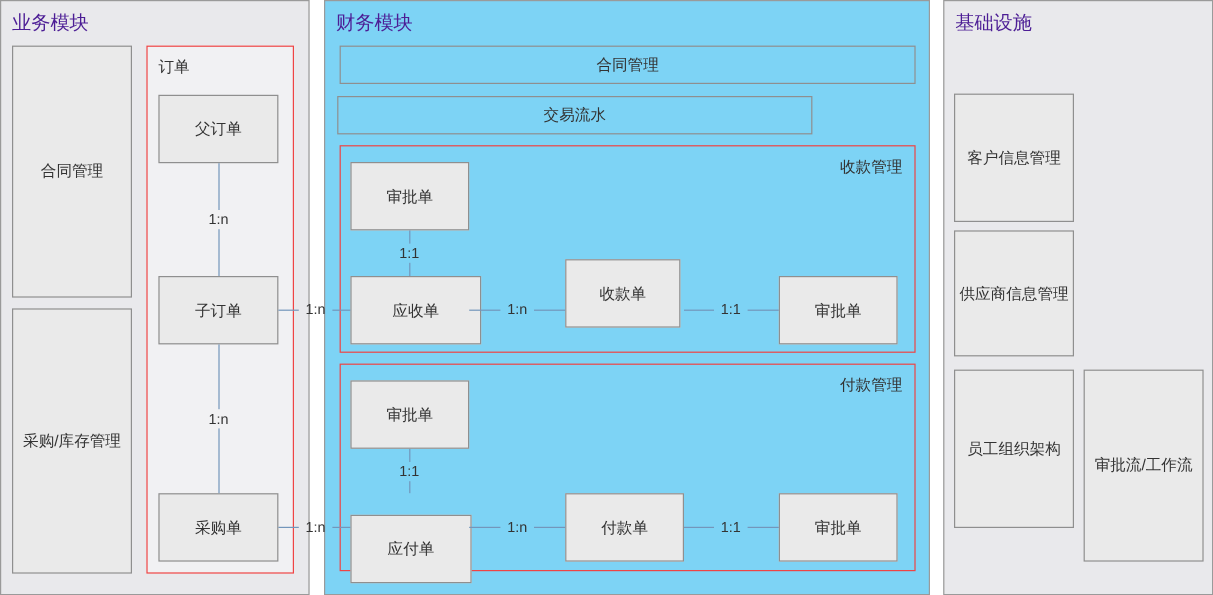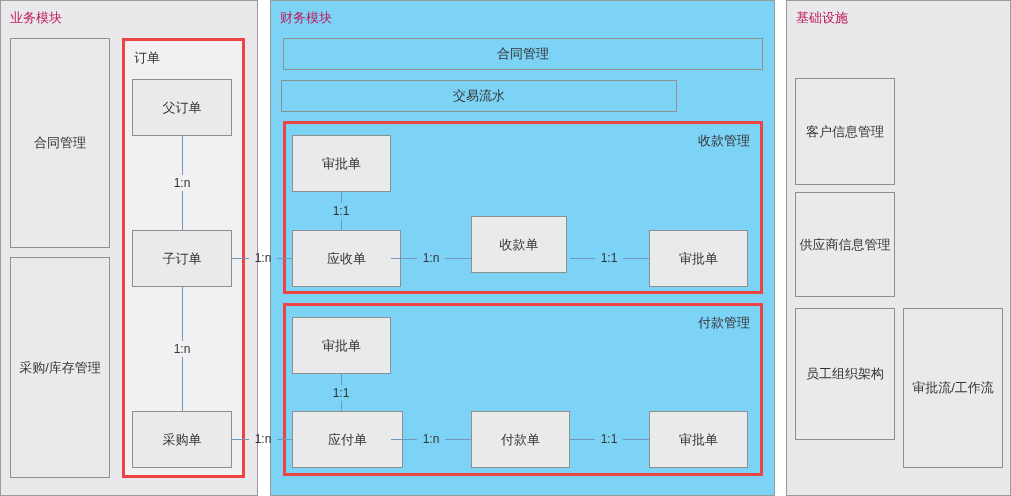--- a/index.html
+++ b/index.html
@@ -4,23 +4,23 @@
 <style>
   * { margin:0; padding:0; box-sizing:border-box; }
   html,body { background:#ffffff; }
   body { font-family:"Liberation Sans","DejaVu Sans",sans-serif; color:#333; }
   .canvas { position:relative; width:1011px; height:496px; background:#ffffff; overflow:hidden; }
 
   .panel { position:absolute; border:1px solid #9a9a9a; z-index:1; }
   .panel.gray { background:#e9e9ec; }
   .panel.blue { background:#7dd3f5; }
 
-  .panel-title { position:absolute; top:8px; left:9px; font-size:13px; color:#be185d; white-space:nowrap; }
+  .panel-title { position:absolute; top:8px; left:9px; font-size:16px; color:#4c1d95; white-space:nowrap; }
 
-  .group { position:absolute; border:3px solid #ef4444; z-index:2; }
+  .group { position:absolute; border:1px solid #ef4444; z-index:2; }
   .group.gray { background:#f1f1f3; }
   .group.blue { background:#7dd3f5; }
   .group-title-left  { position:absolute; top:8px; left:9px;  font-size:13px; color:#333; white-space:nowrap; }
   .group-title-right { position:absolute; top:8px; right:10px; font-size:13px; color:#333; white-space:nowrap; }
 
   .node { position:absolute; background:#eaeaea; border:1px solid #8f8f8f;
           display:flex; align-items:center; justify-content:center;
           font-size:13px; color:#333; text-align:center; z-index:3; padding:2px; }
 
   .bluebar { position:absolute; background:#7dd3f5; border:1px solid #8f8f8f;
@@ -88,21 +88,21 @@
   <div class="node" style="left:649px;top:230px;width:99px;height:57px">
     <span>审批单</span>
   </div>
 
   <div class="group blue" style="left:283px;top:303px;width:480px;height:173px">
     <div class="group-title-right">付款管理</div>
   </div>
   <div class="node" style="left:292px;top:317px;width:99px;height:57px">
     <span>审批单</span>
   </div>
-  <div class="node" style="left:292px;top:411px;width:111px;height:57px">
+  <div class="node" style="left:292px;top:429px;width:101px;height:57px">
     <span>应付单</span>
   </div>
   <div class="node" style="left:471px;top:411px;width:99px;height:57px">
     <span>付款单</span>
   </div>
   <div class="node" style="left:649px;top:411px;width:99px;height:57px">
     <span>审批单</span>
   </div>
 
   <div class="panel gray" style="left:786px;top:0;width:225px;height:496px">

